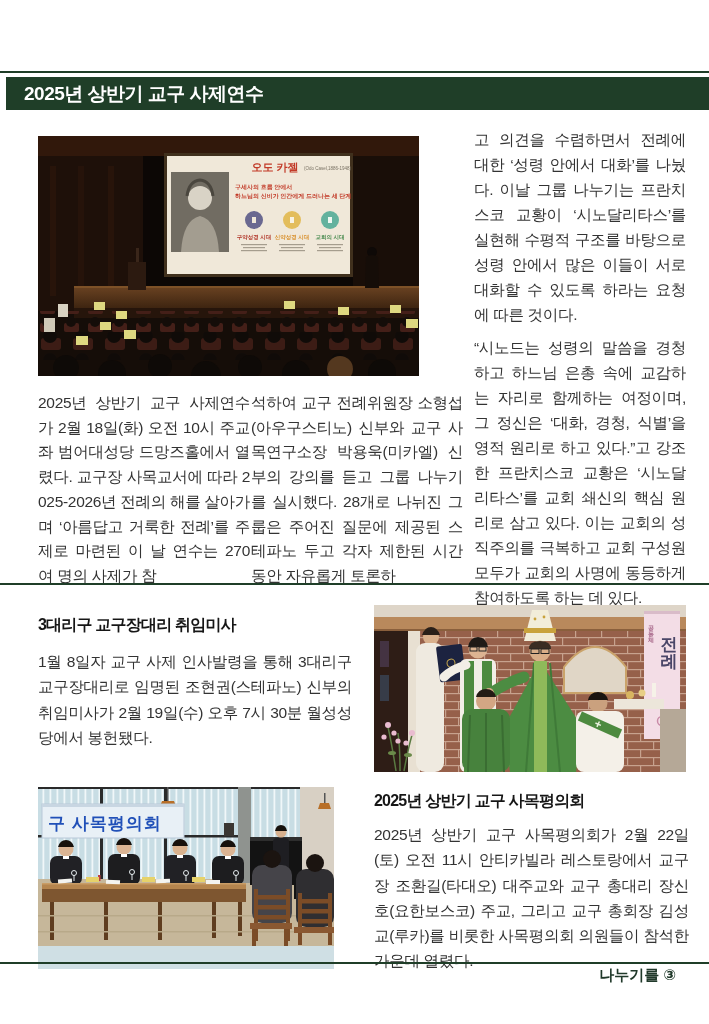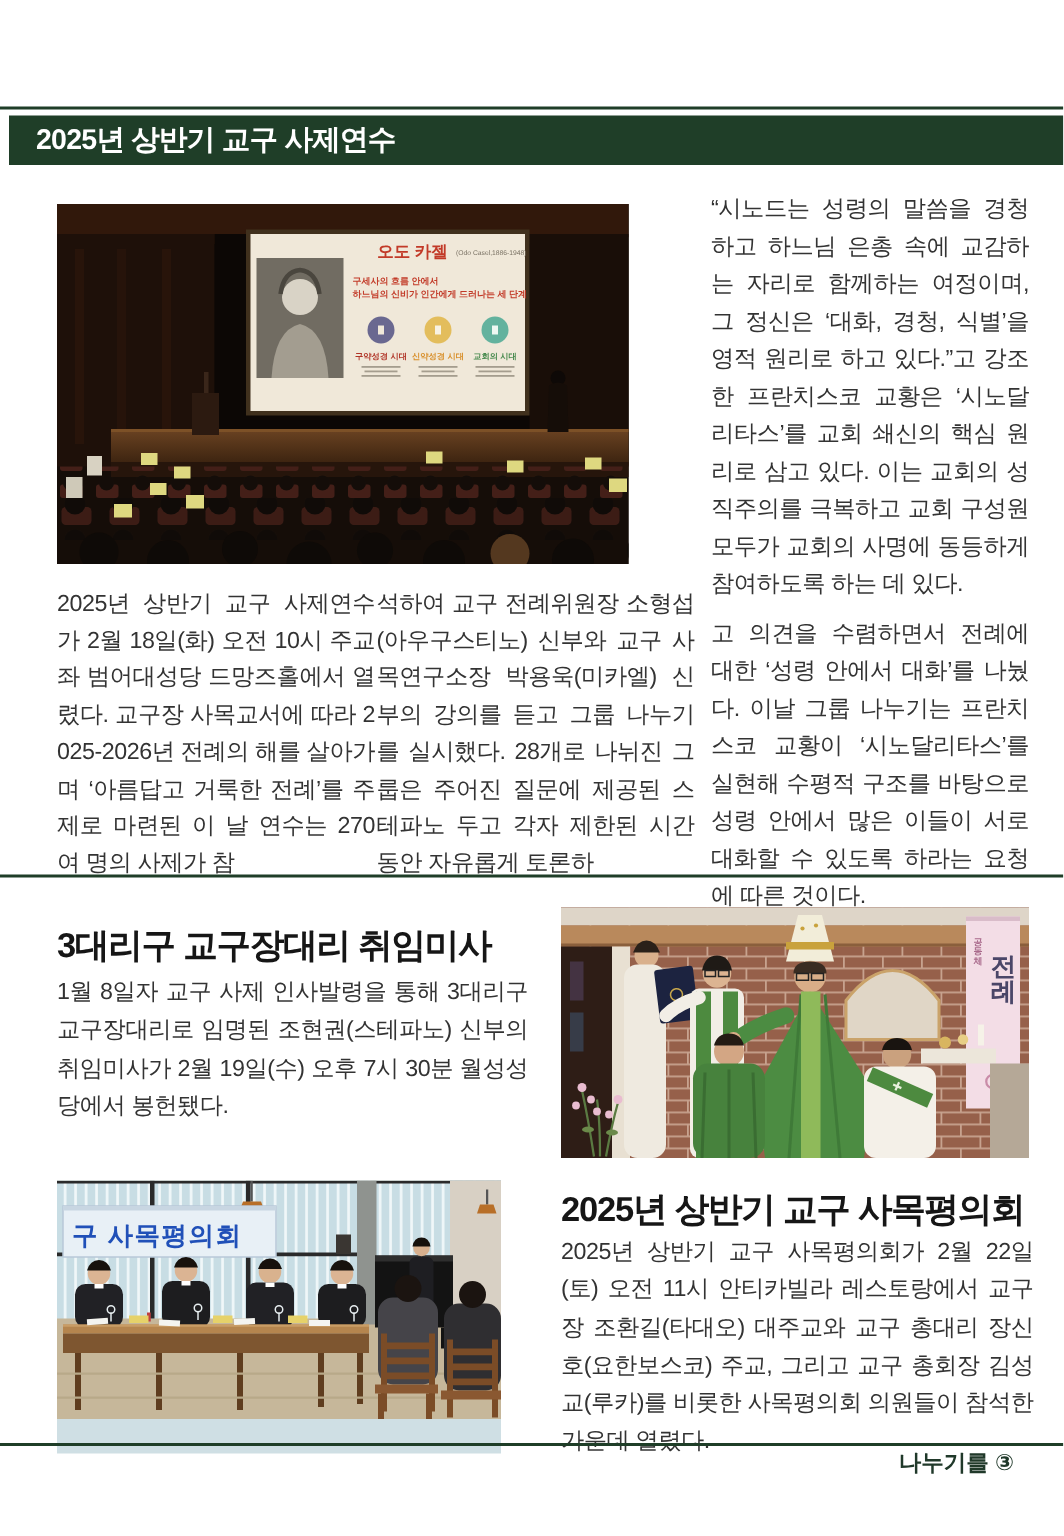--- a/index.html
+++ b/index.html
@@ -17,21 +17,21 @@
   .photo{position:absolute;overflow:hidden;background:#1a120c;}
   #photo1{left:38px;top:136px;width:381px;height:240px;}
   #photo2{left:374px;top:605px;width:312px;height:167px;background:#8a5a46;}
   #photo3{left:38px;top:787px;width:296px;height:182px;background:#cfdfe4;}
   .body-col{position:absolute;width:212px;font-size:15.5px;line-height:24.7px;color:#333333;
             text-align:justify;word-break:break-all;letter-spacing:-0.3px;}
   #col1{left:38px;top:391px;}
   #col2{left:251px;top:391px;}
   #col3{left:474px;top:127px;line-height:25px;}
   #col3 p{margin:0 0 8px 0;}
-  .sec-title{position:absolute;font-size:23px;font-weight:bold;color:#161616;
+  .sec-title{position:absolute;font-size:16px;font-weight:bold;color:#161616;
              letter-spacing:-0.8px;margin:0;white-space:nowrap;}
   #sec2-title{left:38px;top:615px;}
   #sec3-title{left:374px;top:791px;}
   .sec-body{position:absolute;font-size:15.5px;line-height:25.3px;color:#333333;
             text-align:justify;word-break:break-all;letter-spacing:-0.3px;}
   #sec2-body{left:38px;top:649px;width:314px;}
   #sec3-body{left:374px;top:822px;width:315px;}
   .footer{position:absolute;top:966px;right:33px;font-size:15px;font-weight:bold;color:#20392a;}
 </style>
 </head>
@@ -141,22 +141,22 @@
           <rect x="300" y="171" width="11" height="8"></rect>
       </g>
       <rect x="20" y="168" width="10" height="13" fill="#d8d2c2"></rect>
       <rect x="6" y="182" width="11" height="14" fill="#cfc9b8"></rect>
     </svg>
   </div>
 
   <div class="body-col" id="col1">2025년 상반기 교구 사제연수가 2월 18일(화) 오전 10시 주교좌 범어대성당 드망즈홀에서 열렸다. 교구장 사목교서에 따라 2025-2026년 전례의 해를 살아가며 ‘아름답고 거룩한 전례’를 주제로 마련된 이 날 연수는 270여 명의 사제가 참</div>
   <div class="body-col" id="col2">석하여 교구 전례위원장 소형섭(아우구스티노) 신부와 교구 사목연구소장 박용욱(미카엘) 신부의 강의를 듣고 그룹 나누기를 실시했다. 28개로 나뉘진 그룹은 주어진 질문에 제공된 스테파노 두고 각자 제한된 시간 동안 자유롭게 토론하</div>
   <div class="body-col" id="col3">
+    <p>고 의견을 수렴하면서 전례에 대한 ‘성령 안에서 대화’를 나눴다. 이날 그룹 나누기는 프란치스코 교황이 ‘시노달리타스’를 실현해 수평적 구조를 바탕으로 성령 안에서 많은 이들이 서로 대화할 수 있도록 하라는 요청에 따른 것이다.</p>
     <p>“시노드는 성령의 말씀을 경청하고 하느님 은총 속에 교감하는 자리로 함께하는 여정이며, 그 정신은 ‘대화, 경청, 식별’을 영적 원리로 하고 있다.”고 강조한 프란치스코 교황은 ‘시노달리타스’를 교회 쇄신의 핵심 원리로 삼고 있다. 이는 교회의 성직주의를 극복하고 교회 구성원 모두가 교회의 사명에 동등하게 참여하도록 하는 데 있다.</p>
-    <p>고 의견을 수렴하면서 전례에 대한 ‘성령 안에서 대화’를 나눴다. 이날 그룹 나누기는 프란치스코 교황이 ‘시노달리타스’를 실현해 수평적 구조를 바탕으로 성령 안에서 많은 이들이 서로 대화할 수 있도록 하라는 요청에 따른 것이다.</p>
   </div>
 
   <div class="rule" id="rule-mid"></div>
 
   <h2 class="sec-title" id="sec2-title">3대리구 교구장대리 취임미사</h2>
   <div class="sec-body" id="sec2-body">1월 8일자 교구 사제 인사발령을 통해 3대리구 교구장대리로 임명된 조현권(스테파노) 신부의 취임미사가 2월 19일(수) 오후 7시 30분 월성성당에서 봉헌됐다.</div>
 
   <div class="photo" id="photo2">
     <svg width="312" height="167" viewBox="0 0 312 167">
       <defs>

